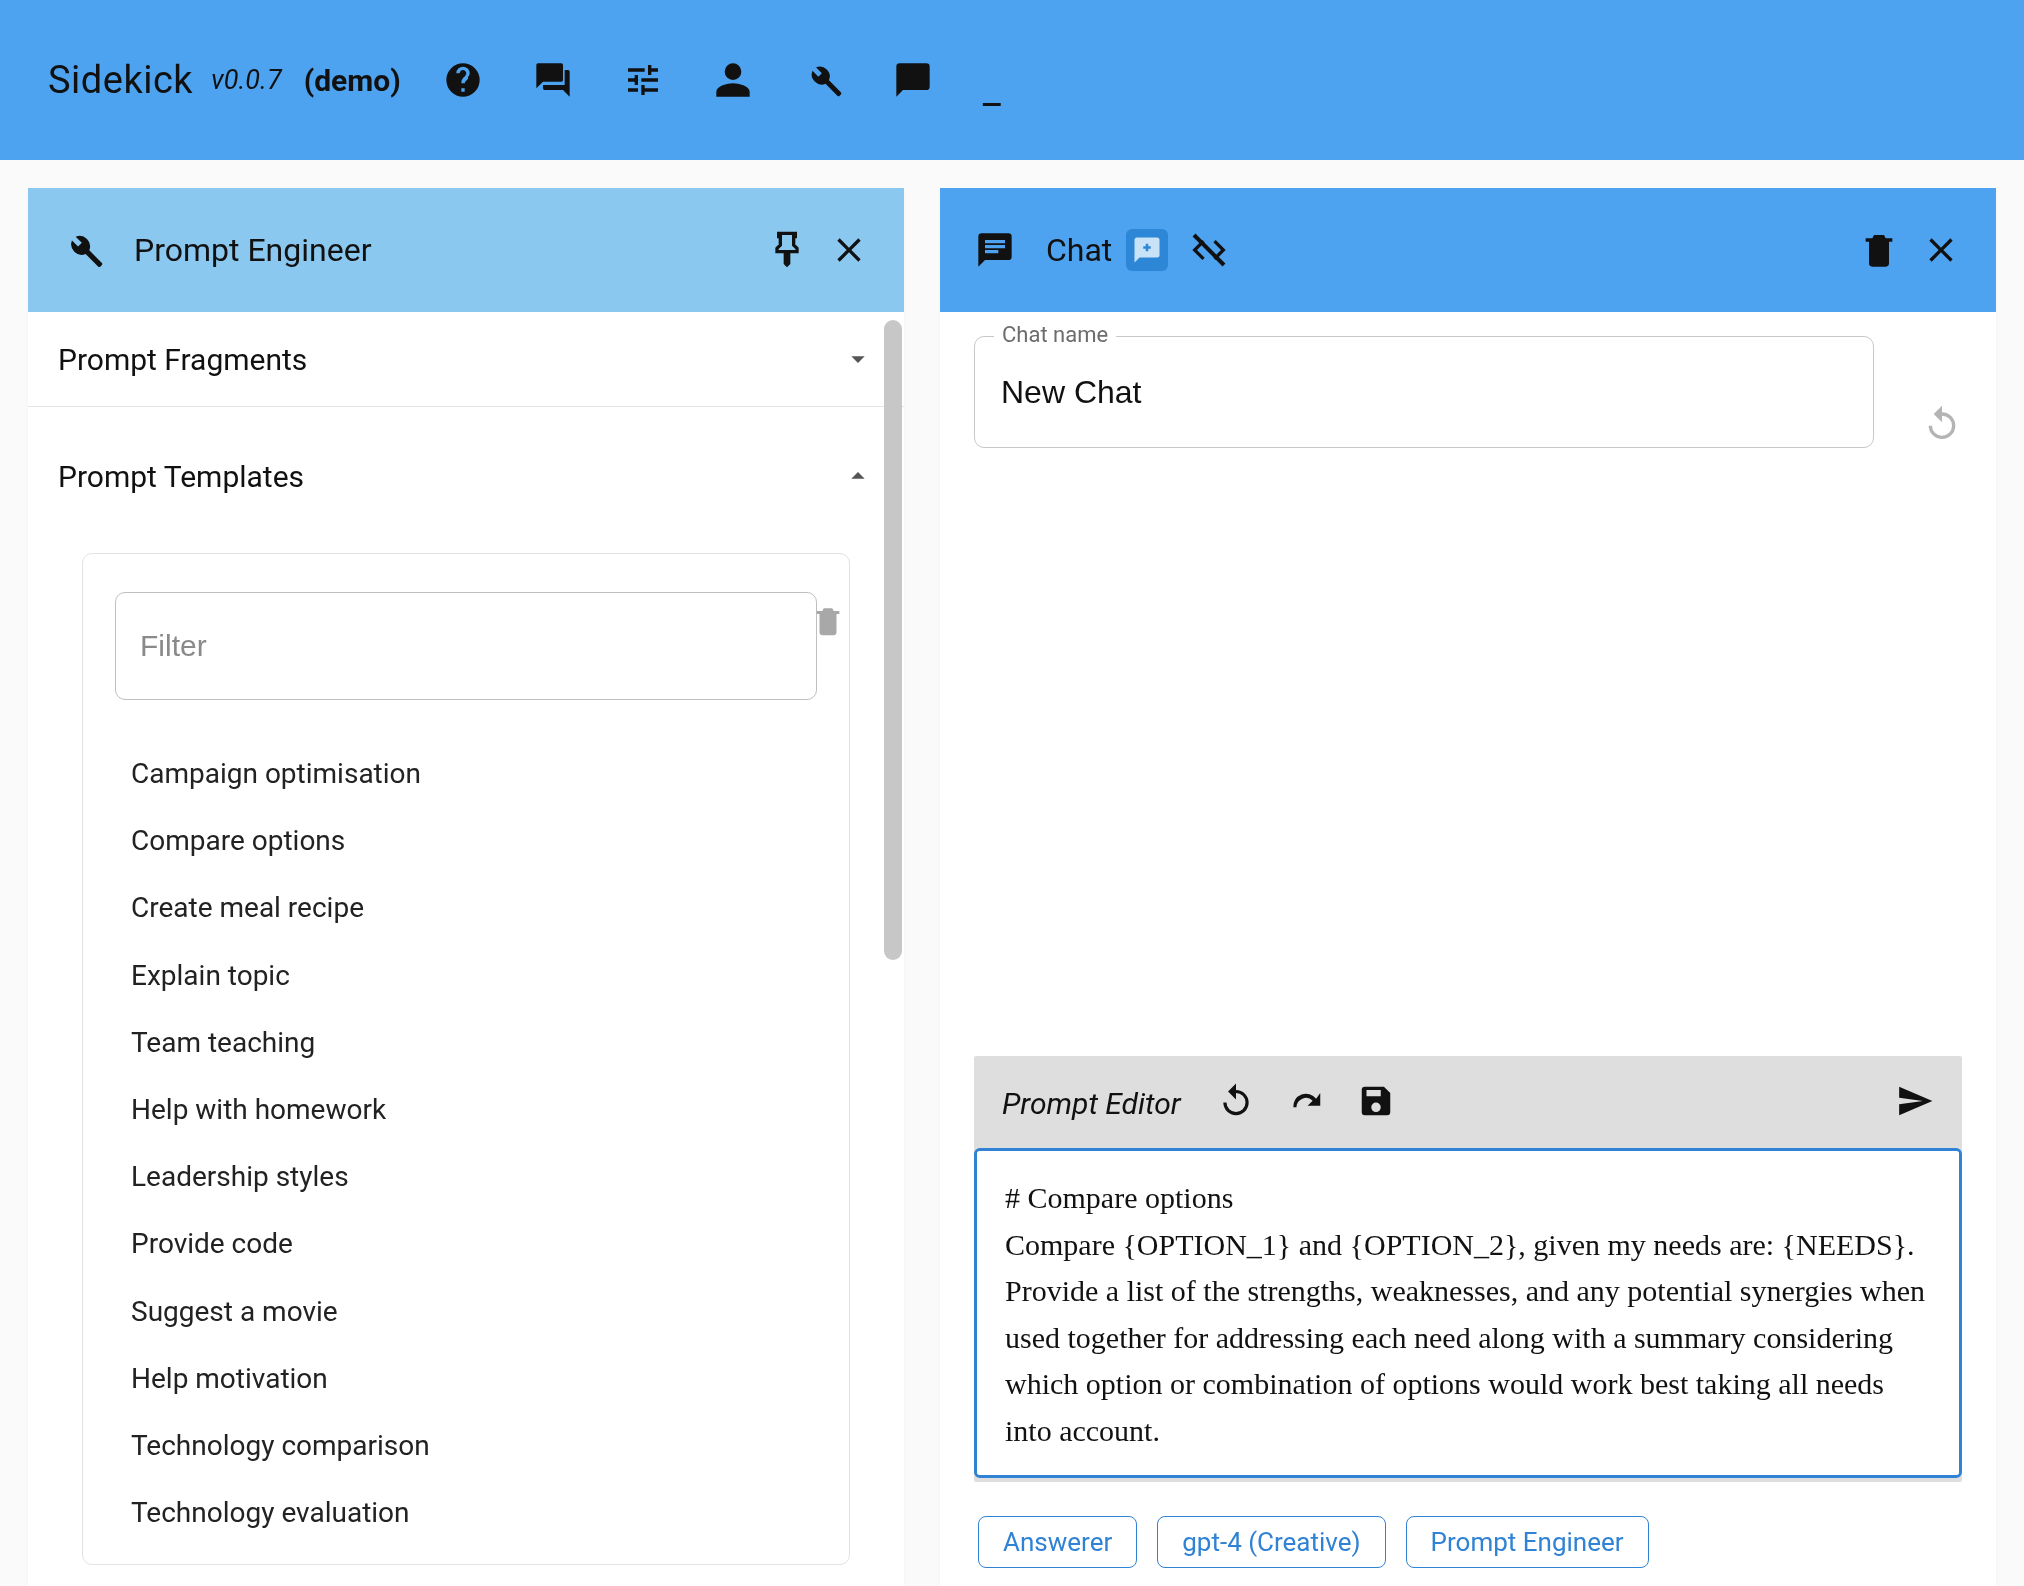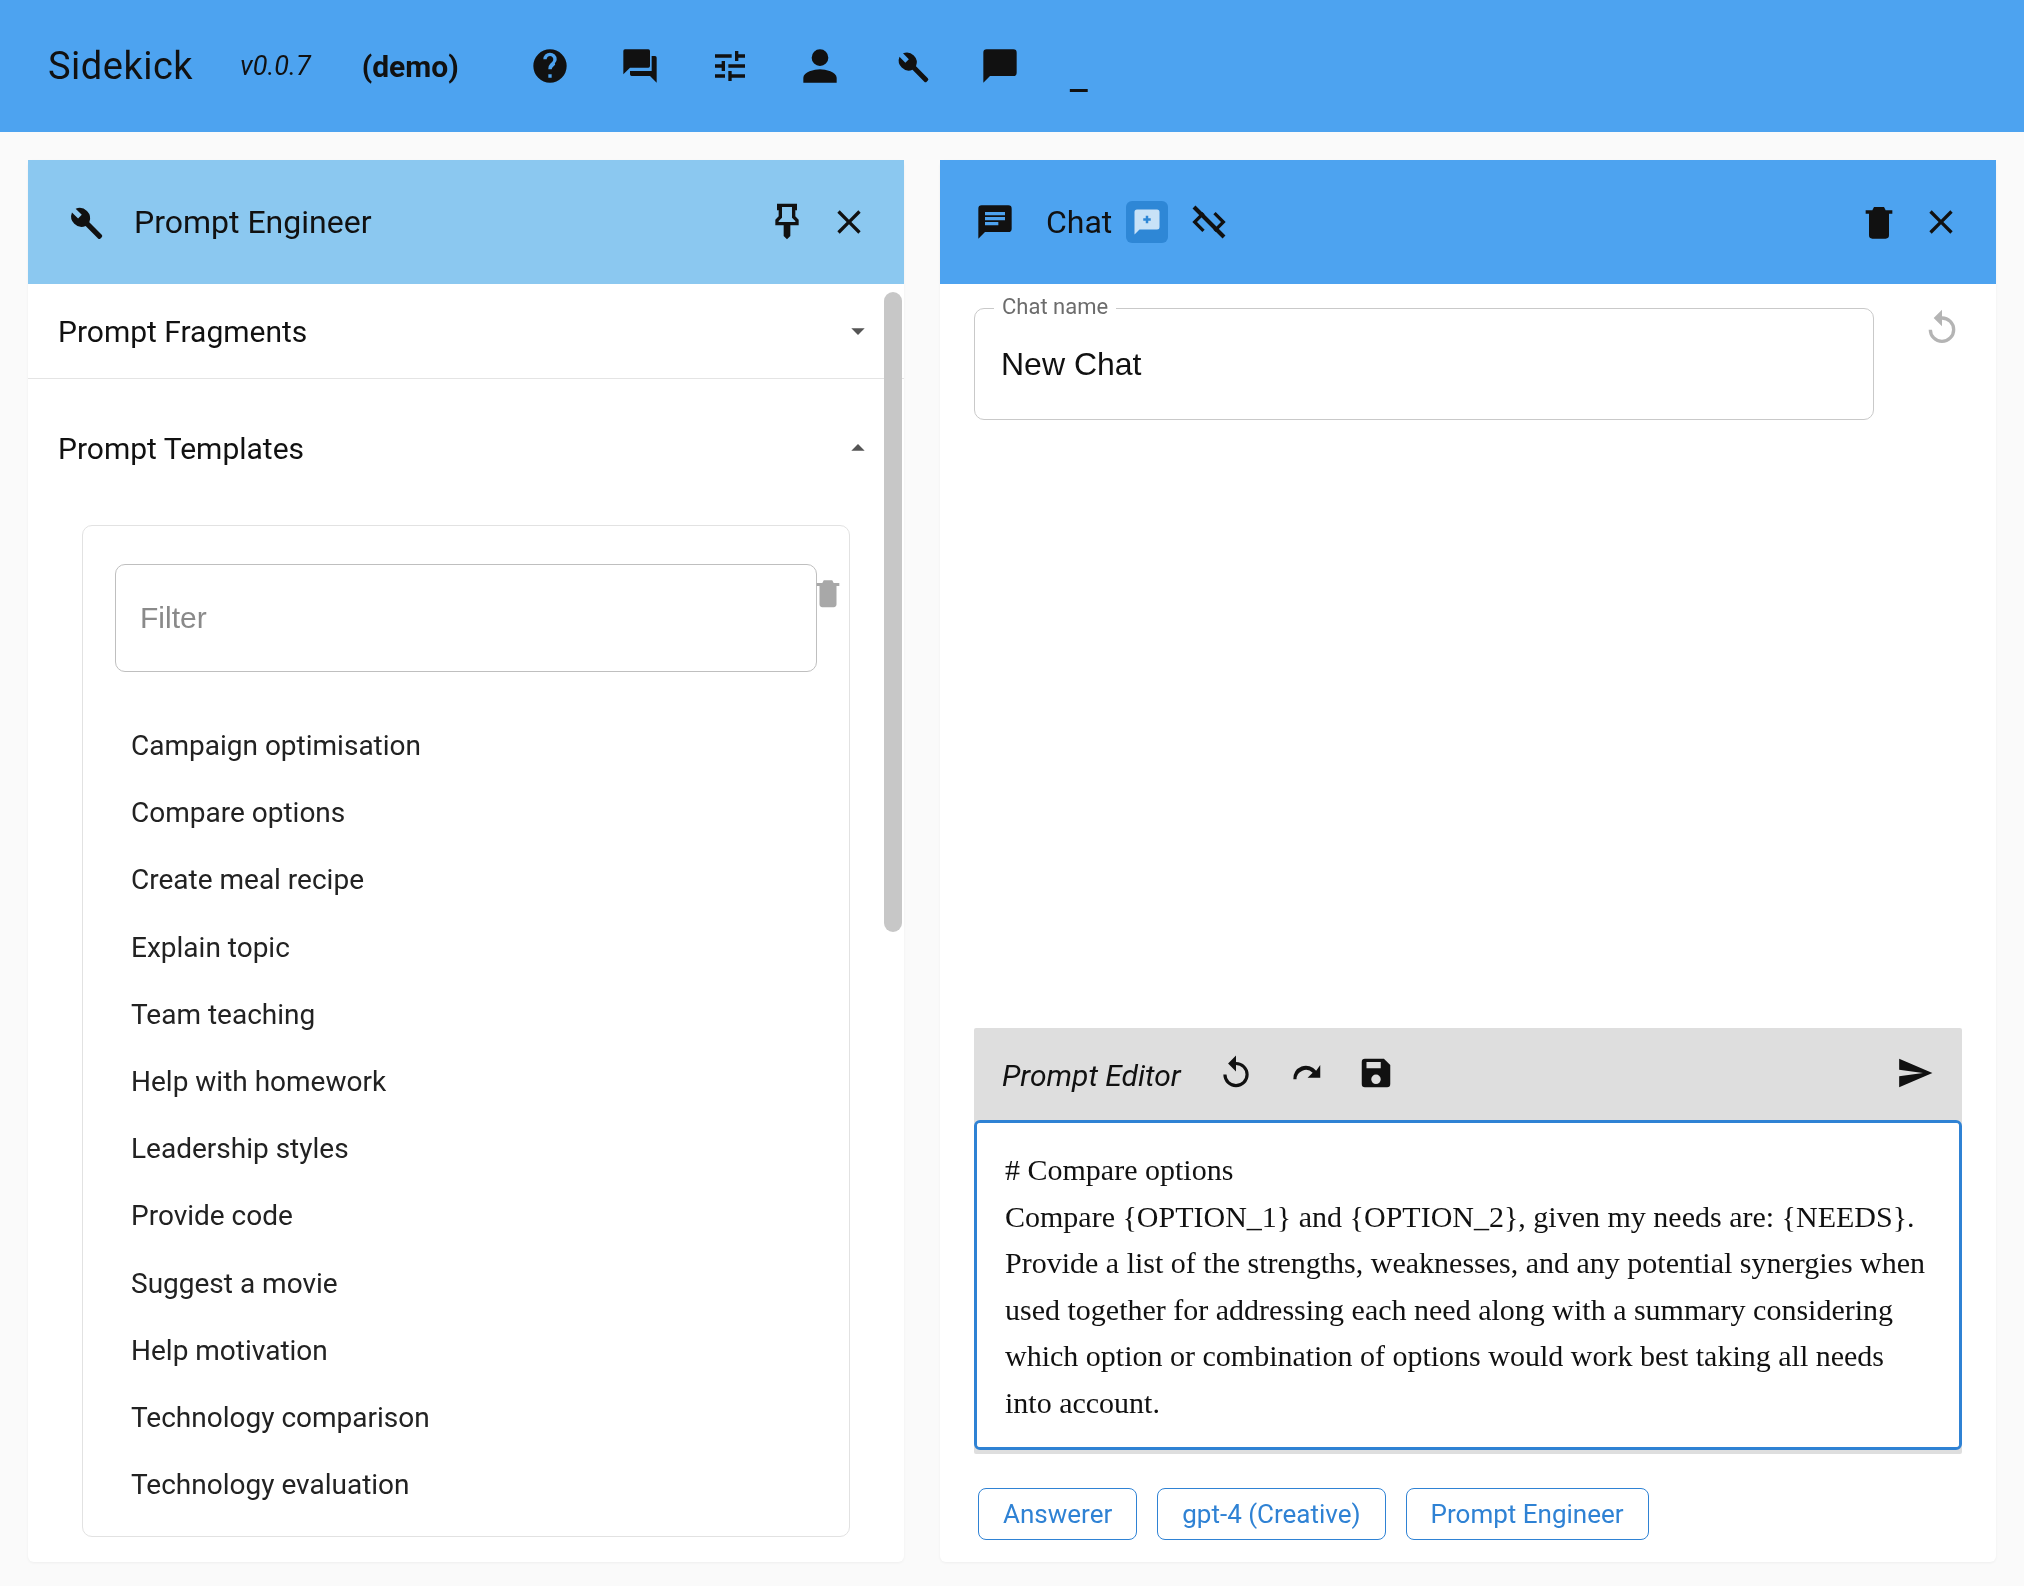--- a/index.html
+++ b/index.html
@@ -5,25 +5,25 @@
   * { box-sizing: border-box; margin: 0; padding: 0; }
   body {
     font-family: -apple-system, BlinkMacSystemFont, "Segoe UI", Roboto, Helvetica, Arial, sans-serif;
     background: #fafafa;
     width: 2024px;
     height: 1586px;
     overflow: hidden;
   }
   .topbar {
     background: #4da3f0;
-    height: 132px;
+    height: 160px;
     display: flex;
     align-items: center;
     padding: 0 48px;
-    gap: 43px;
+    gap: 14px;
   }
   .brand {
     font-size: 38px;
     color: #111;
     font-weight: 400;
     letter-spacing: 0.5px;
   }
   .version {
     font-size: 27px;
     color: #111;
@@ -185,21 +185,21 @@
   }
   .right-body {
     flex: 1;
     display: flex;
     flex-direction: column;
     padding: 24px 34px 18px 34px;
     gap: 20px;
   }
   .chatname-row {
     display: flex;
-    align-items: flex-start;
+    align-items: flex-end;
     gap: 48px;
   }
   .chatname-field {
     position: relative;
     flex: 0 0 900px;
   }
   .chatname-field .legend {
     position: absolute;
     top: -14px;
     left: 20px;

